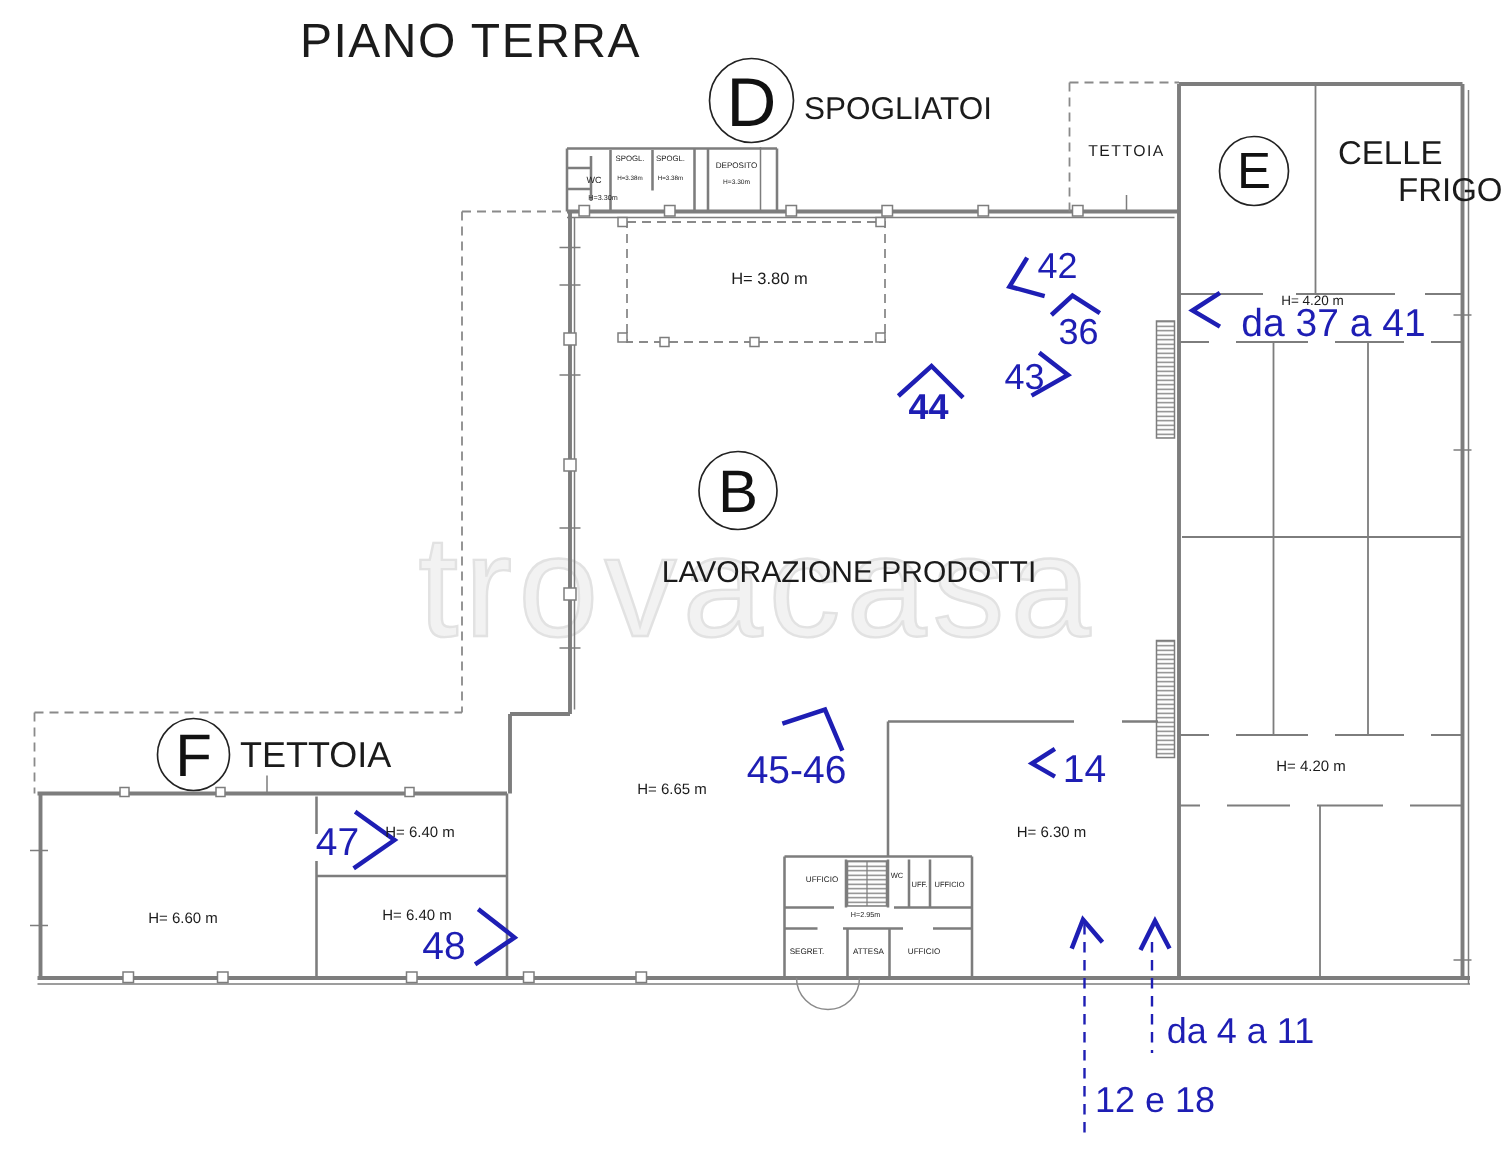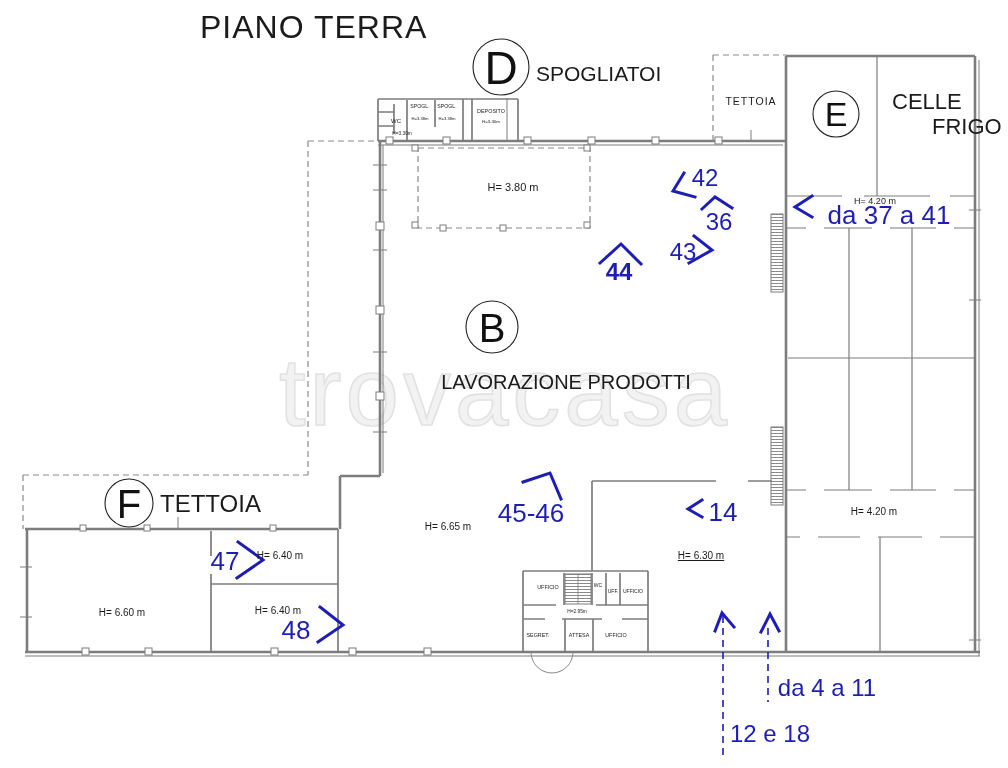--- a/index.html
+++ b/index.html
@@ -156,21 +156,21 @@
   <div class="lbl" style="left:420px;top:119px;font-size:4.2px;">H=3.38m</div>
   <div class="lbl" style="left:447px;top:107px;font-size:5.2px;">SPOGL.</div>
   <div class="lbl" style="left:447px;top:119px;font-size:4.2px;">H=3.38m</div>
   <div class="lbl" style="left:491px;top:112px;font-size:5.4px;">DEPOSITO</div>
   <div class="lbl" style="left:491px;top:122px;font-size:4.4px;">H=3.30m</div>
 
   <div class="lbl" style="left:513px;top:187px;font-size:11px;">H= 3.80 m</div>
   <div class="lbl" style="left:875px;top:201px;font-size:9px;">H= 4.20 m</div>
   <div class="lbl" style="left:874px;top:512px;font-size:10px;">H= 4.20 m</div>
   <div class="lbl" style="left:448px;top:527px;font-size:10px;">H= 6.65 m</div>
-  <div class="lbl" style="left:701px;top:556px;font-size:10px;text-decoration:underline;">H= 6.30 m</div>
+  <div class="lbl" style="left:701px;top:556px;font-size:10px;">H= 6.30 m</div>
   <div class="lbl" style="left:122px;top:598px;font-size:10px;margin-top:15px;">H= 6.60 m</div>
   <div class="lbl" style="left:280px;top:556px;font-size:10px;">H= 6.40 m</div>
   <div class="lbl" style="left:278px;top:611px;font-size:10px;">H= 6.40 m</div>
   <div class="lbl" style="left:577px;top:612px;font-size:4.8px;">H=2.95m</div>
 
   <div class="lbl" style="left:548px;top:588px;font-size:5.4px;">UFFICIO</div>
   <div class="lbl" style="left:598px;top:585px;font-size:5px;">WC</div>
   <div class="lbl" style="left:613px;top:591px;font-size:5px;">UFF.</div>
   <div class="lbl" style="left:633px;top:591px;font-size:5px;">UFFICIO</div>
   <div class="lbl" style="left:538px;top:636px;font-size:5.4px;">SEGRET.</div>

